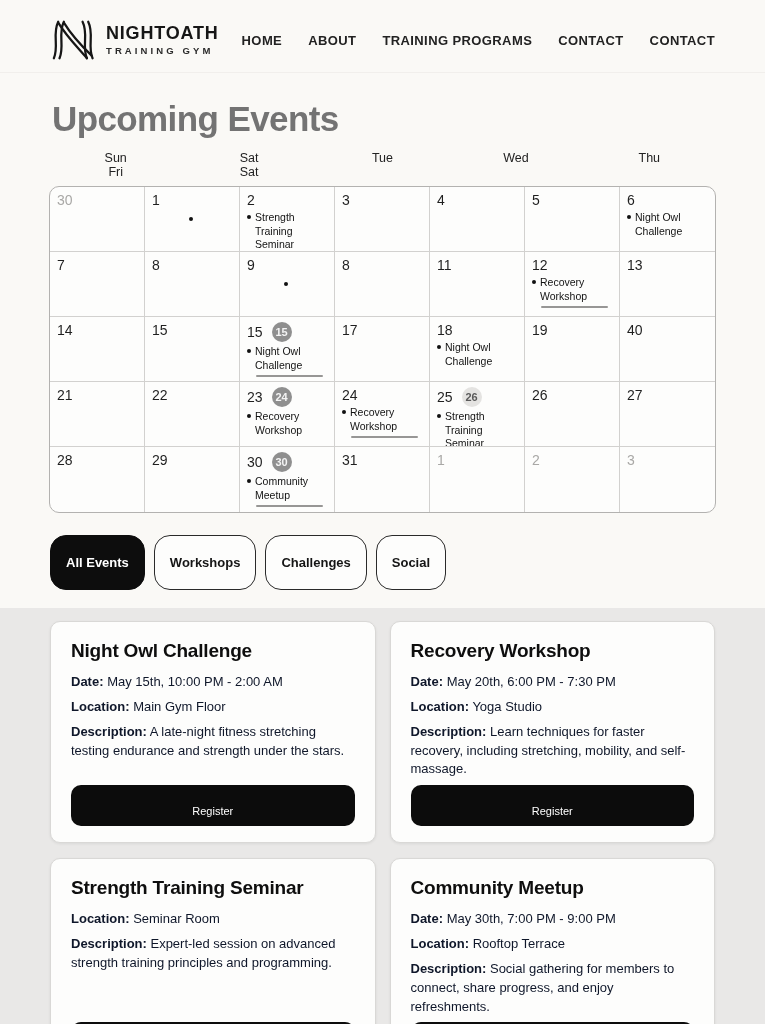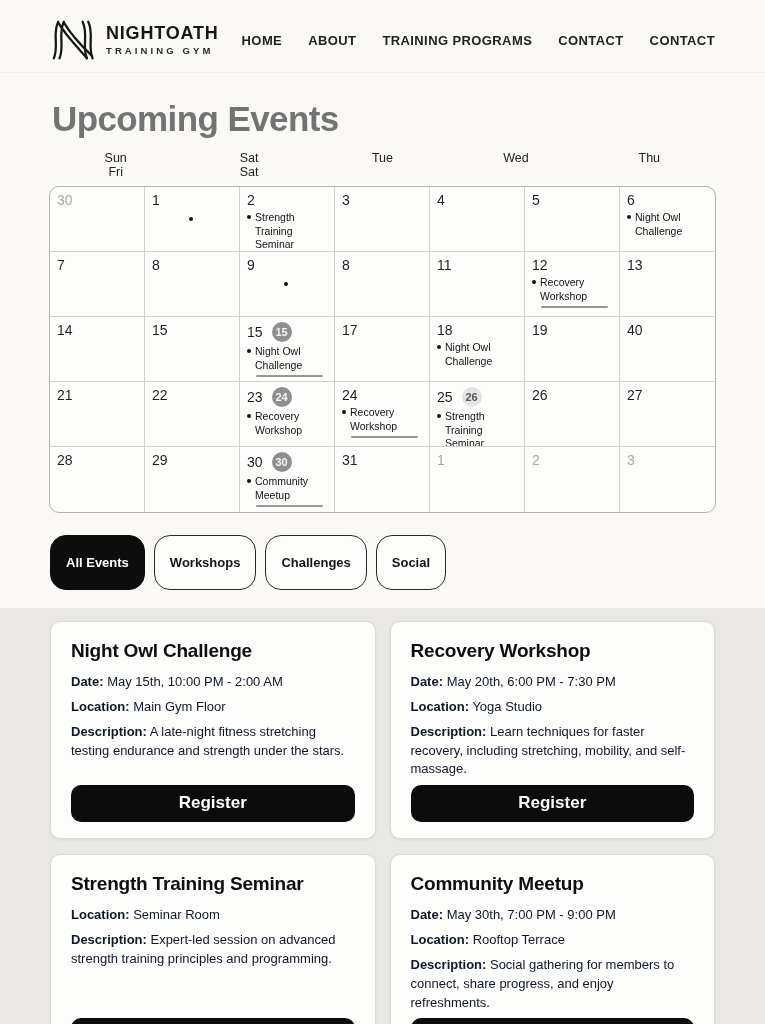--- a/index.html
+++ b/index.html
@@ -97,21 +97,21 @@
     padding: 18px 20px 16px 20px;
     min-height: 188px; display: flex; flex-direction: column;
   }
   .card h3 { font-size: 19px; font-weight: 800; color: #0e0e0e; margin-bottom: 11px; letter-spacing: -0.2px; }
   .card .meta { font-size: 13px; line-height: 1.45; margin-bottom: 6px; color: #0f172a; }
   .card .meta b { font-weight: 700; }
   .register {
     margin-top: auto; width: 100%;
     background: #0c0c0c; color: #fff; border: none; border-radius: 10px;
     font-family: "Liberation Sans", sans-serif;
-    font-size: 17px; font-weight: 700; padding: 8px 0 9px 0; cursor: pointer;
+    font-size: 11px; font-weight: 400; padding: 20px 0 9px 0; cursor: pointer;
   }
 </style>
 </head>
 <body>
 
 <div class="top-content">
   <header>
     <div class="logo">
       <span>
         <svg width="46" height="40" viewBox="0 0 52 46">

